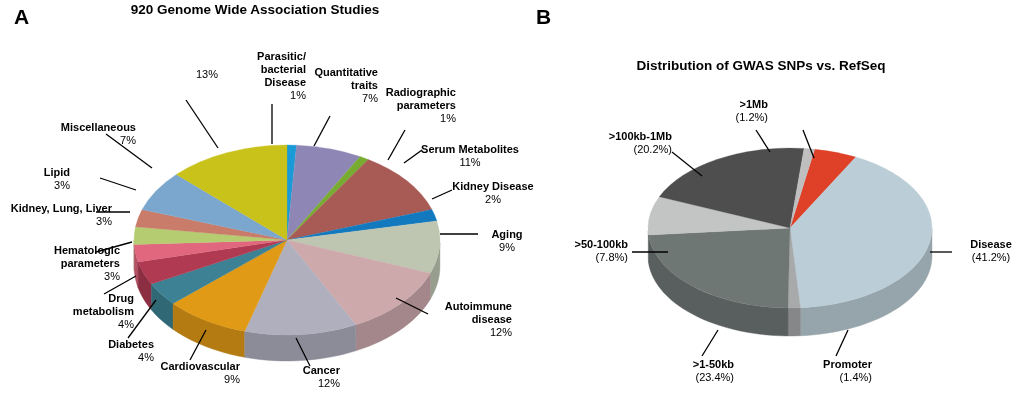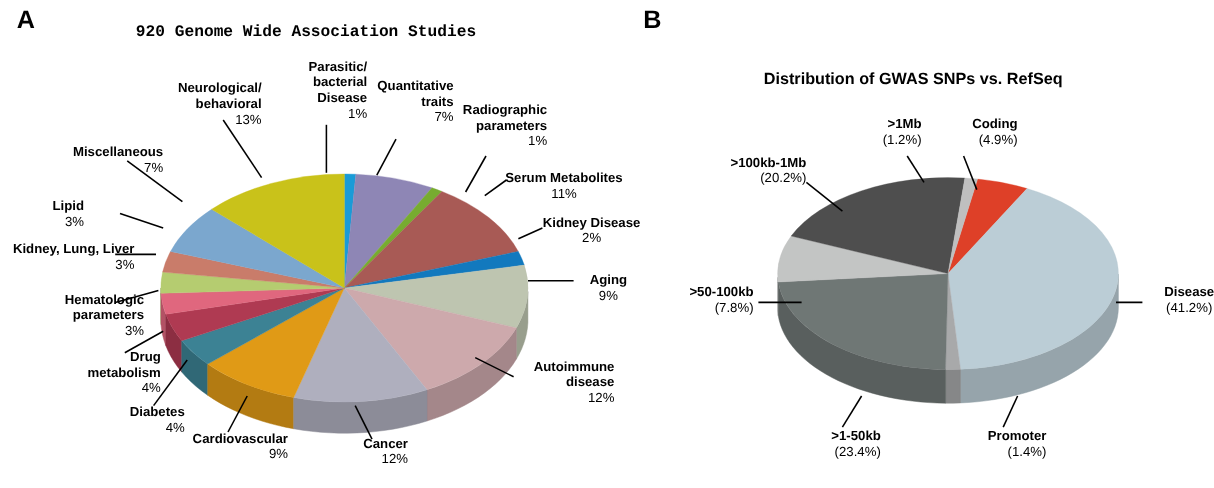--- a/index.html
+++ b/index.html
@@ -16,21 +16,21 @@
   .lbl.c{text-align:right;}
   .lbl.l{text-align:center;}
 </style>
 </head>
 <body>
 
 <div class="panel" id="panelA">
 
   <div class="panel-letter" style="left:14px;top:6px;">A</div>
 
-  <div class="chart-title" style="left:60px;top:20px;width:390px;font-family:Liberation Mono, monospace;">920 Genome Wide Association Studies</div>
+  <div class="chart-title" style="left:60px;top:2px;width:390px;">920 Genome Wide Association Studies</div>
 
   <svg class="pie-svg" id="pieA" width="506" height="407">
       <path d="M134.17,244.43L134.00,240.00L134.00,266.00L134.17,270.43Z" fill="#91a35a" stroke="#8d9f57" stroke-width="0.4"></path>
       <path d="M138.14,261.96L136.66,257.63L135.50,253.25L134.67,248.85L134.17,244.43L134.17,270.43L134.67,274.85L135.50,279.25L136.66,283.63L138.14,287.96Z" fill="#b35265" stroke="#af5062" stroke-width="0.4"></path>
       <path d="M439.93,242.95L439.54,247.38L438.82,251.79L437.77,256.17L436.39,260.52L434.68,264.83L432.66,269.08L430.32,273.26L430.32,299.26L432.66,295.08L434.68,290.83L436.39,286.52L437.77,282.17L438.82,277.79L439.54,273.38L439.93,268.95Z" fill="#989e8d" stroke="#949a89" stroke-width="0.4"></path>
       <path d="M151.44,284.05L148.08,279.81L145.06,275.47L142.40,271.04L140.09,266.53L138.14,261.96L138.14,287.96L140.09,292.53L142.40,297.04L145.06,301.47L148.08,305.81L151.44,310.05Z" fill="#8c2e42" stroke="#892d40" stroke-width="0.4"></path>
       <path d="M173.09,303.42L168.15,299.82L163.50,296.08L159.16,292.19L155.14,288.18L151.44,284.05L151.44,310.05L155.14,314.18L159.16,318.19L163.50,322.08L168.15,325.82L173.09,329.42Z" fill="#306876" stroke="#2f6573" stroke-width="0.4"></path>
       <path d="M430.32,273.26L427.47,277.65L424.28,281.94L420.75,286.13L416.89,290.20L412.71,294.15L408.21,297.97L403.42,301.64L398.34,305.16L392.98,308.52L387.36,311.71L381.49,314.72L375.38,317.55L369.06,320.18L362.54,322.61L355.82,324.85L355.82,350.85L362.54,348.61L369.06,346.18L375.38,343.55L381.49,340.72L387.36,337.71L392.98,334.52L398.34,331.16L403.42,327.64L408.21,323.97L412.71,320.15L416.89,316.20L420.75,312.13L424.28,307.94L427.47,303.65L430.32,299.26Z" fill="#a4878a" stroke="#a08486" stroke-width="0.4"></path>
       <path d="M244.73,331.30L237.91,329.98L231.21,328.46L224.62,326.75L218.18,324.85L211.88,322.76L205.74,320.49L199.79,318.05L194.02,315.44L188.45,312.67L183.10,309.74L177.97,306.65L173.09,303.42L173.09,329.42L177.97,332.65L183.10,335.74L188.45,338.67L194.02,341.44L199.79,344.05L205.74,346.49L211.88,348.76L218.18,350.85L224.62,352.75L231.21,354.46L237.91,355.98L244.73,357.30Z" fill="#b37b12" stroke="#af7811" stroke-width="0.4"></path>
       <path d="M355.82,324.85L348.94,326.87L341.90,328.67L334.73,330.26L327.44,331.62L320.05,332.76L312.58,333.66L305.04,334.34L297.46,334.78L289.86,334.98L282.24,334.95L274.64,334.69L267.07,334.19L259.55,333.46L252.09,332.49L244.73,331.30L244.73,357.30L252.09,358.49L259.55,359.46L267.07,360.19L274.64,360.69L282.24,360.95L289.86,360.98L297.46,360.78L305.04,360.34L312.58,359.66L320.05,358.76L327.44,357.62L334.73,356.26L341.90,354.67L348.94,352.87L355.82,350.85Z" fill="#8c8c98" stroke="#898994" stroke-width="0.4"></path>
@@ -122,21 +122,20 @@
   </div>
   <div class="lbl c" style="left:24px;top:166px;width:46px;">
     <span>Lipid</span>
     <span class="pct">3%</span>
   </div>
   <div class="lbl c" style="left:40px;top:121px;width:96px;">
     <span>Miscellaneous</span>
     <span class="pct">7%</span>
   </div>
   <div class="lbl c" style="left:124px;top:68px;width:94px;">
-    <span>Neurological/<br>behavioral</span>
     <span class="pct">13%</span>
   </div>
 </div>
 
 <div class="panel" id="panelB">
 
   <div class="panel-letter" style="left:30px;top:6px;">B</div>
 
   <div class="chart-title" style="left:70px;top:58px;width:370px;">Distribution of GWAS SNPs vs. RefSeq</div>
 
@@ -154,24 +153,20 @@
       <path d="M284,228 L298.06,148.39 A142,80 0 0 1 308.66,149.22 Z" fill="#BFBFBF" stroke="#BFBFBF" stroke-width="0.3"></path>
       <line x1="297" y1="130" x2="308" y2="158" stroke="#000" stroke-width="1.3"></line>
       <line x1="424" y1="252" x2="446" y2="252" stroke="#000" stroke-width="1.3"></line>
       <line x1="342" y1="330" x2="330" y2="356" stroke="#000" stroke-width="1.3"></line>
       <line x1="212" y1="330" x2="196" y2="356" stroke="#000" stroke-width="1.3"></line>
       <line x1="162" y1="252" x2="126" y2="252" stroke="#000" stroke-width="1.3"></line>
       <line x1="196" y1="176" x2="166" y2="152" stroke="#000" stroke-width="1.3"></line>
       <line x1="264" y1="152" x2="250" y2="130" stroke="#000" stroke-width="1.3"></line>
     </svg>
 
-  <div class="lbl c" style="left:272px;top:98px;width:70px;">
-    <span>Coding</span>
-    <span class="pct">(4.9%)</span>
-  </div>
   <div class="lbl l" style="left:450px;top:238px;width:70px;">
     <span>Disease</span>
     <span class="pct">(41.2%)</span>
   </div>
   <div class="lbl c" style="left:288px;top:358px;width:78px;">
     <span>Promoter</span>
     <span class="pct">(1.4%)</span>
   </div>
   <div class="lbl c" style="left:148px;top:358px;width:80px;">
     <span>&gt;1-50kb</span>

